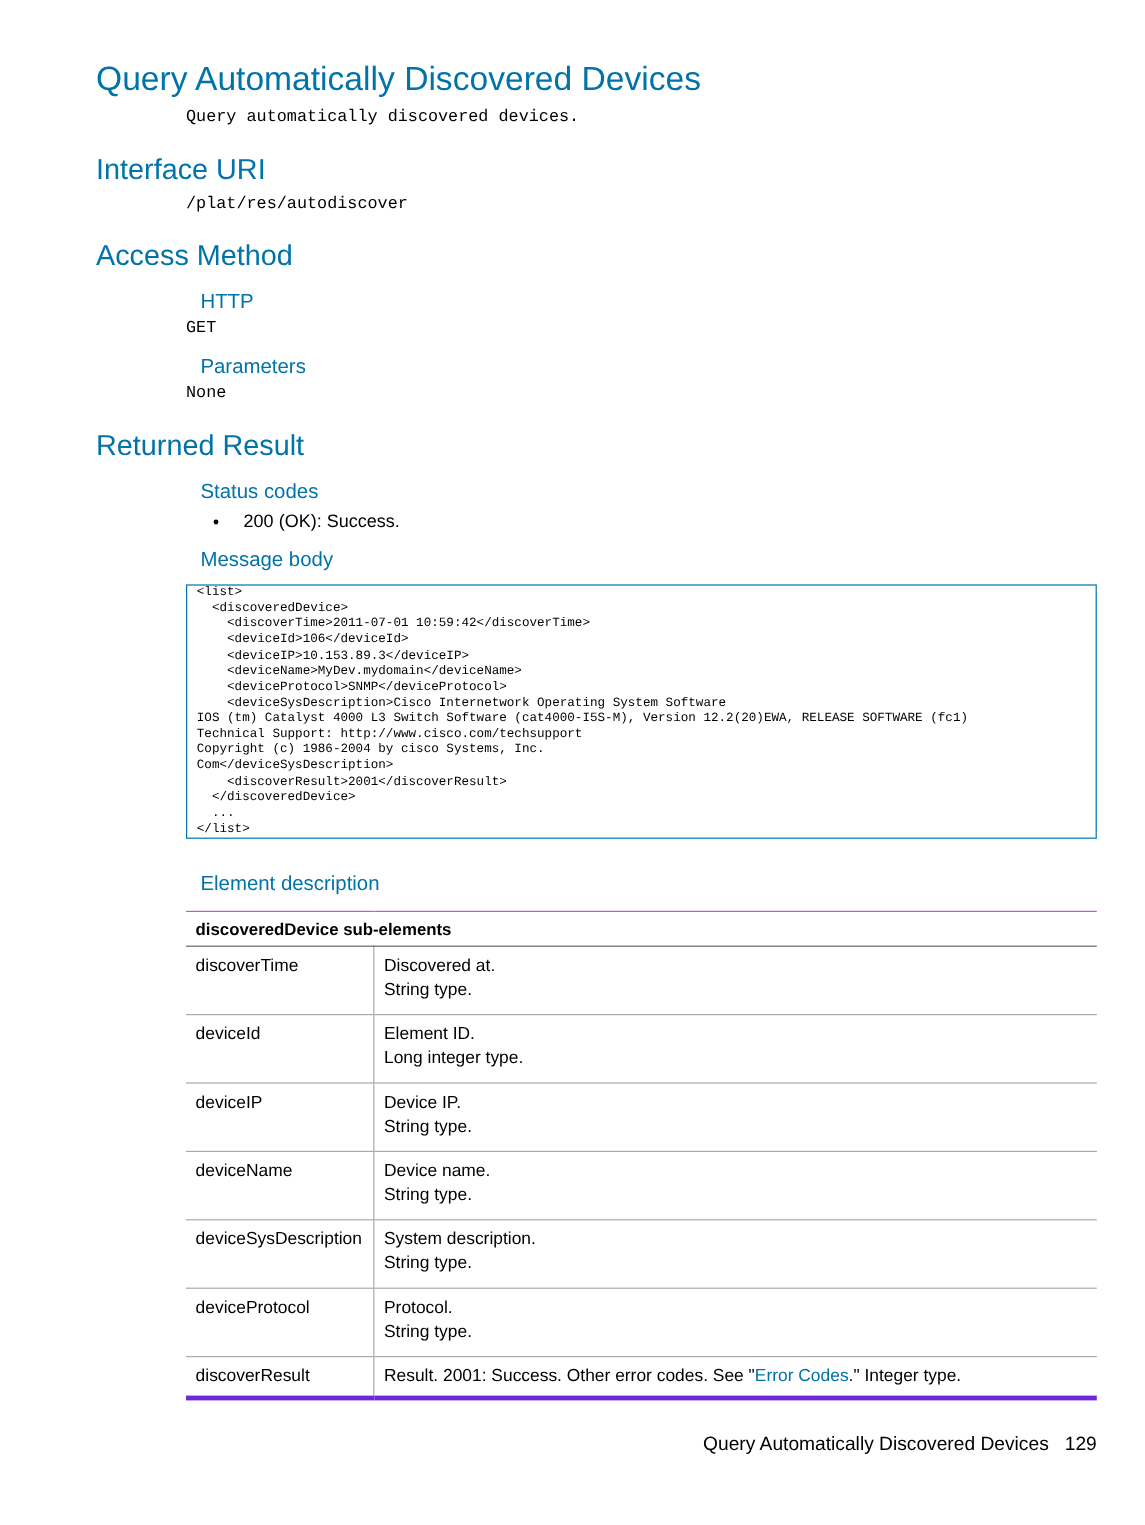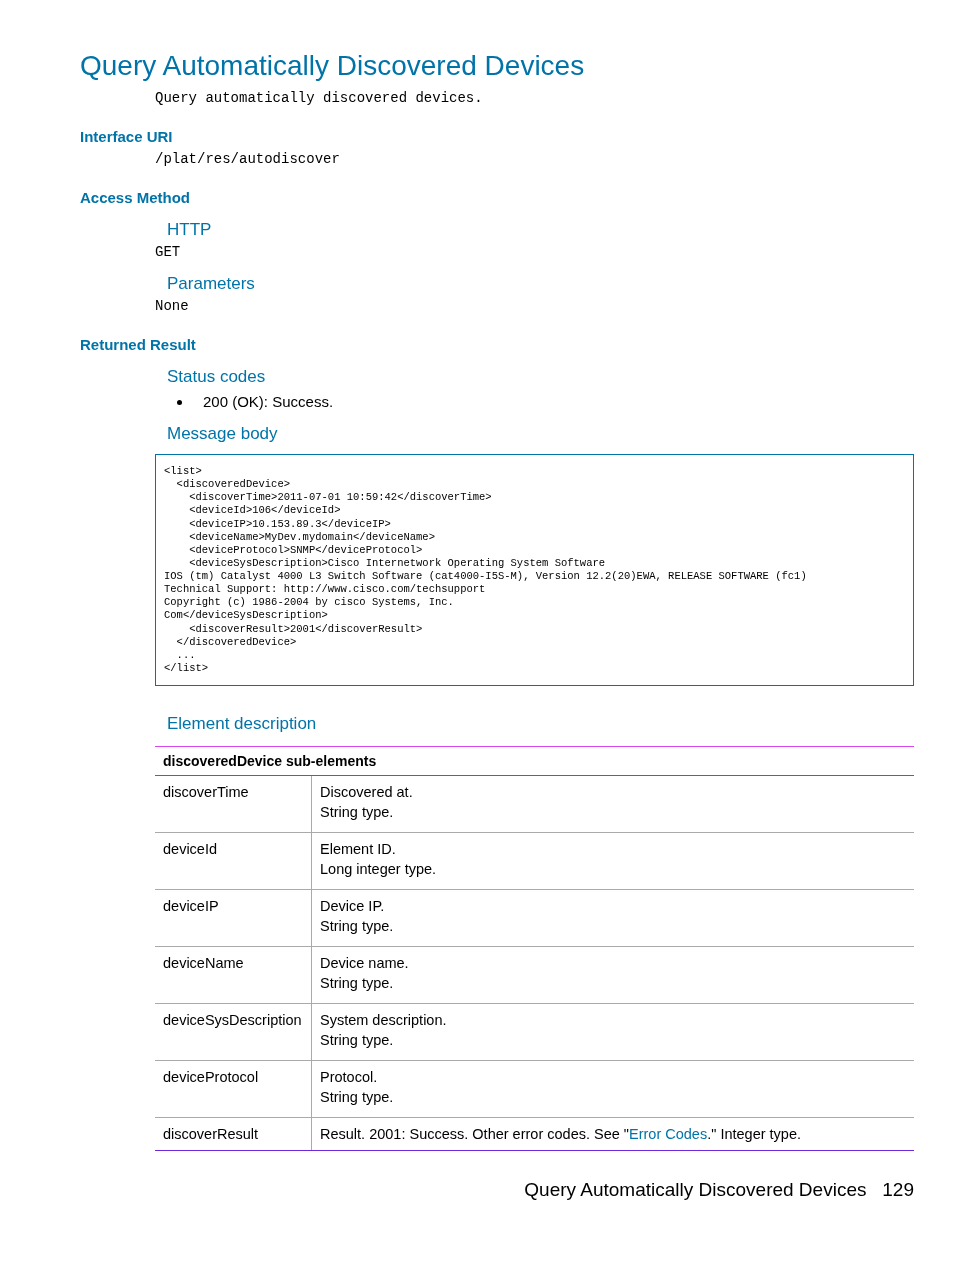--- a/index.html
+++ b/index.html
@@ -16,22 +16,22 @@
   .h1 {
     font-family: "Arial Narrow", Arial, sans-serif;
     font-size: 28px;
     font-weight: 400;
     color: #0073a8;
     margin: 0 0 8px 0;
     font-stretch: condensed;
   }
   .h2 {
     font-family: "Arial Narrow", Arial, sans-serif;
-    font-size: 15px;
-    font-weight: 700;
+    font-size: 24px;
+    font-weight: 400;
     color: #0073a8;
     margin: 22px 0 6px 0;
     font-stretch: condensed;
   }
   .h3 {
     font-family: "Arial Narrow", Arial, sans-serif;
     font-size: 17px;
     font-weight: 400;
     color: #0073a8;
     margin: 14px 0 4px 12px;
@@ -52,21 +52,21 @@
     padding-left: 38px;
   }
   ul.bullets li {
     font-size: 15px;
     font-family: "Arial Narrow", Arial, sans-serif;
     font-stretch: condensed;
     padding-left: 10px;
   }
   .code-block {
     border: 1.5px solid #0073a8;
-    padding: 10px 8px;
+    padding: 0 8px;
     margin: 10px 0 0 0;
     font-family: "Courier New", monospace;
     font-size: 10.5px;
     line-height: 1.25;
     white-space: pre;
     overflow: hidden;
   }
   table.elem {
     border-collapse: collapse;
     width: 100%;
@@ -89,31 +89,31 @@
     font-size: 14.5px;
     border-bottom: 1px solid #aaa;
     padding: 8px 8px;
   }
   table.elem td.left {
     border-right: 1px solid #aaa;
     width: 140px;
     white-space: nowrap;
   }
   table.elem tr:last-child td {
-    border-bottom: 1px solid #6d28d9;
+    border-bottom: 4px solid #6d28d9;
   }
   .desc-line { margin: 0 0 4px 0; }
   .link {
     color: #0073a8;
   }
   .footer {
     text-align: right;
     font-family: "Arial Narrow", Arial, sans-serif;
     font-stretch: condensed;
-    font-size: 19px;
+    font-size: 16px;
     margin-top: 28px;
   }
 </style>
 </head>
 <body>
 
 <div class="page">
 
   <div class="h1">Query Automatically Discovered Devices</div>
 

